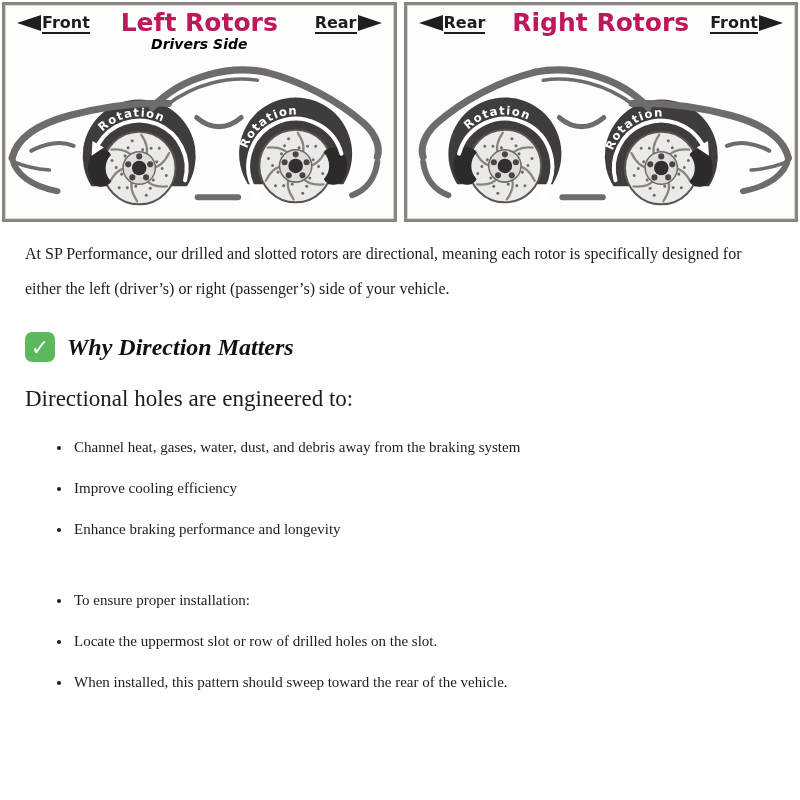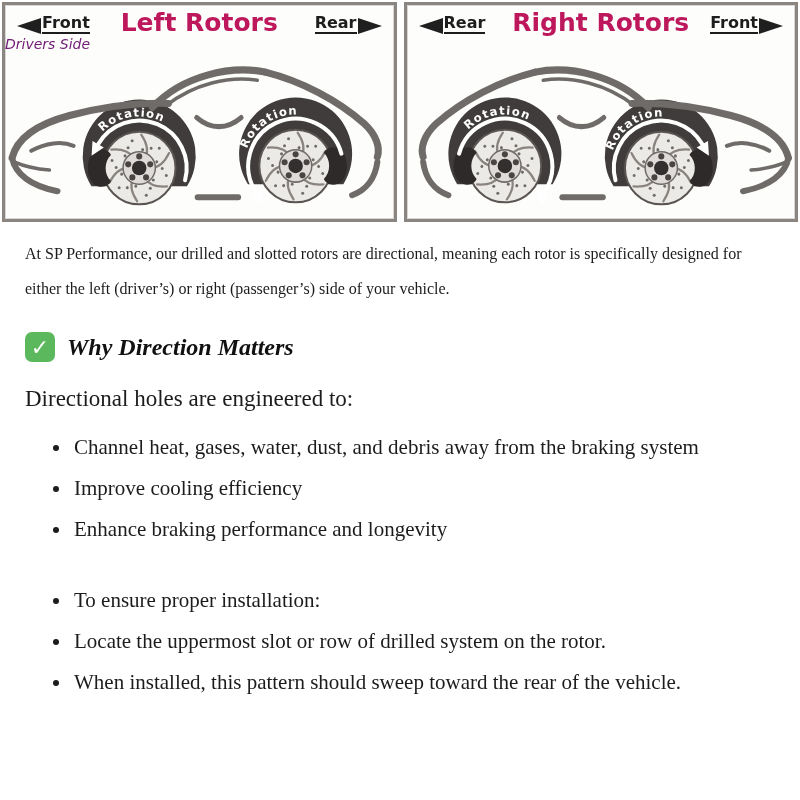--- a/index.html
+++ b/index.html
@@ -5,42 +5,42 @@
   * { box-sizing: border-box; }
   html,body { margin:0; padding:0; background:#fff; }
   body { width:800px; font-family:"Liberation Serif", serif; color:#1c1c1c; }
   .page { width:800px; height:800px; overflow:hidden; background:#fff; }
 
   
   .diagram { display:flex; gap:7px; padding:2px 2px 0 2px; }
   .panel { flex:1; border:3px solid #8a8580; box-shadow:inset 0 0 0 1px #d8d5d2; background:#fdfdfc; height:220px; position:relative; overflow:hidden; }
   .panel-header { position:relative; height:52px; padding-top:5px; font-family:"DejaVu Sans", sans-serif; }
   .panel-title { text-align:center; font-weight:bold; font-size:25px; line-height:1.05; color:#be185d; }
-  .panel-sub { font-weight:normal; font-style:italic; font-size:14px; color:#701a75; }
-  .dir-label { position:absolute; top:10px; display:flex; align-items:flex-end; gap:1px; font-weight:bold; font-size:16px; color:#1d1d1d; }
+  .panel-sub { text-align:center; font-weight:bold; font-style:italic; font-size:14px; color:#000000; }
+  .dir-label { position:absolute; top:10px; display:flex; align-items:flex-start; gap:1px; font-weight:bold; font-size:16px; color:#1d1d1d; }
   .dir-label .txt { border-bottom:2.5px solid #1d1d1d; padding-bottom:0; line-height:1.05; }
   .dir-left  { left:12px; }
   .dir-right { right:12px; }
   .tri-left  { width:0; height:0; border-top:8px solid transparent; border-bottom:8px solid transparent; border-right:24px solid #1f1f1f; }
   .tri-right { width:0; height:0; border-top:8px solid transparent; border-bottom:8px solid transparent; border-left:24px solid #1f1f1f; }
   .car-svg { display:block; width:100%; height:auto; }
   .arc { stroke:#fff; stroke-width:4; fill:none; stroke-linecap:round; }
   .rot-txt { font-family:"DejaVu Sans", sans-serif; font-size:11.5px; font-weight:bold; fill:#ffffff; letter-spacing:1.2px; }
 
   
   .article { padding:0 28px 0 25px; }
   .intro { margin:14px 0 0 0; max-width:735px; font-size:16px; line-height:35px; }
   .sec-heading { display:flex; align-items:center; gap:12px; margin:26px 0 0 0; font-size:24px; color:#111; }
   .sec-heading.bold .sec-title { font-weight:bold;font-style:italic; }
   .check-icon { flex:0 0 auto; width:30px; height:30px; background:#5cb85c; border-radius:7px;
                 display:flex; align-items:center; justify-content:center;
                 color:#fff; font-family:"DejaVu Sans", sans-serif; font-size:22px; font-weight:bold; }
   .mag-icon { flex:0 0 auto; display:block; }
   .lead { margin:24px 0 0 0; font-size:23px; }
-  ul.blist { margin:18px 0 0 0; padding-left:47px; max-width:755px; font-size:21px; }
+  ul.blist { margin:18px 0 0 0; padding-left:47px; max-width:755px; font-size:15px; }
   ul.blist li { margin:0 0 6px 0; line-height:35px; padding-left:2px; }
   ul.blist li::marker { color:#1c1c1c; }
 </style>
 </head>
 <body>
 
 <svg width="0" height="0" style="position:absolute" aria-hidden="true">
   <defs>
     <path id="slot" d="M 2,-33 Q 11,-20 6,-10" fill="none" stroke="#8a8480" stroke-width="2.2" stroke-linecap="round"></path>
     <g id="dotrow" fill="#6f6b69">
@@ -169,18 +169,18 @@
 
     <ul class="blist">
       <li>Channel heat, gases, water, dust, and debris away from the braking system</li>
       <li>Improve cooling efficiency</li>
       <li>Enhance braking performance and longevity</li>
     </ul>
 
 
     <ul class="blist" style="margin-top:36px">
       <li>To ensure proper installation:</li>
-      <li>Locate the uppermost slot or row of drilled system on the rotor.</li>
+      <li>Locate the uppermost slot or row of drilled holes on the slot.</li>
       <li>When installed, this pattern should sweep toward the rear of the vehicle.</li>
     </ul>
 
   </main>
 </div>
 
 </body></html>

